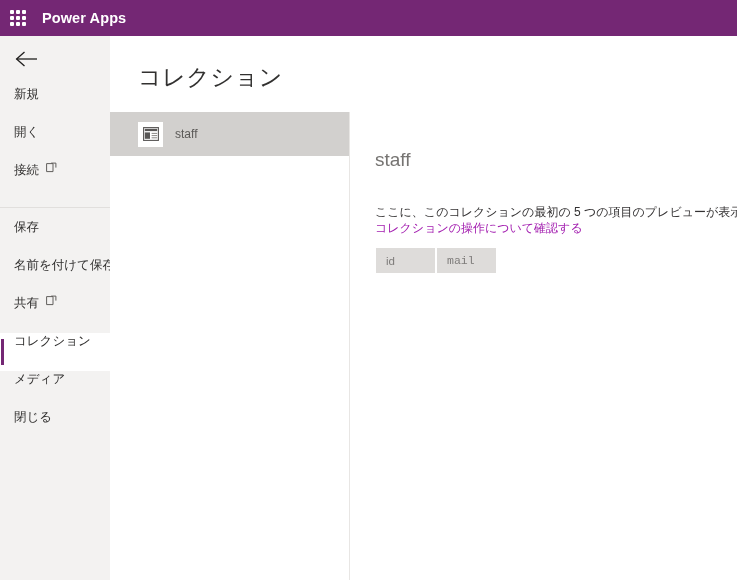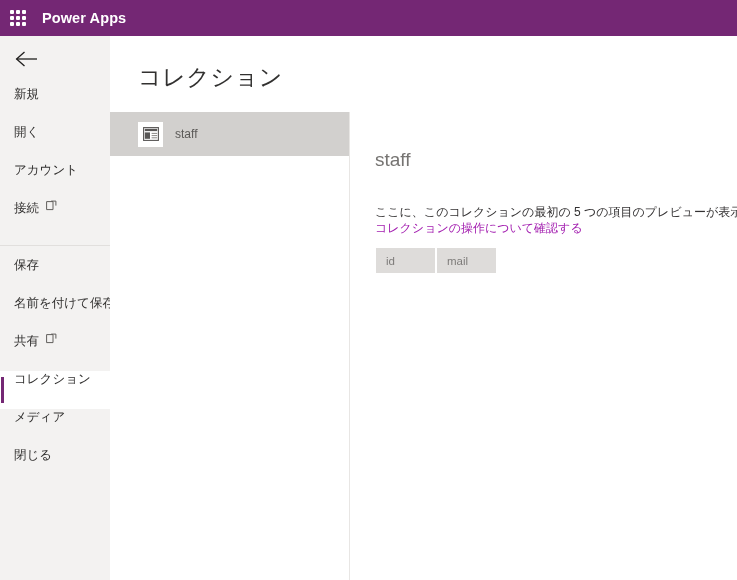--- a/index.html
+++ b/index.html
@@ -208,21 +208,21 @@
     height: 25px;
     background: #dedcda;
     display: flex;
     align-items: center;
     padding-left: 10px;
     box-sizing: border-box;
     font-size: 11.5px;
     color: #7e7c7a;
     cursor: pointer;
   }
-  .th + .th { margin-left: 2px; }
+  .th + .th { margin-left: 2px; font-family: Liberation Mono, monospace; }
 </style>
 </head>
 <body>
 
 <div class="app">
 
   <div class="topbar">
     <div class="waffle">
       <i></i>
         <i></i>
@@ -247,23 +247,20 @@
         </svg>
       </span>
     </div>
 
     <div class="rail-list">
       <div class="rail-item">
         <span>新規</span>
       </div>
       <div class="rail-item">
         <span>開く</span>
-      </div>
-      <div class="rail-item">
-        <span>アカウント</span>
       </div>
       <div class="rail-item">
         <span>接続</span>
         <span class="ext">
           <svg width="11" height="11" viewBox="0 0 11 11" aria-hidden="true">
             <path d="M0.6 1.6 H7 V9.6 H0.6 Z" fill="none" stroke="#605e5c" stroke-width="1"></path>
             <path d="M5.2 1.1 H9.9 V5.6" fill="none" stroke="#605e5c" stroke-width="1"></path>
           </svg>
         </span>
       </div>

